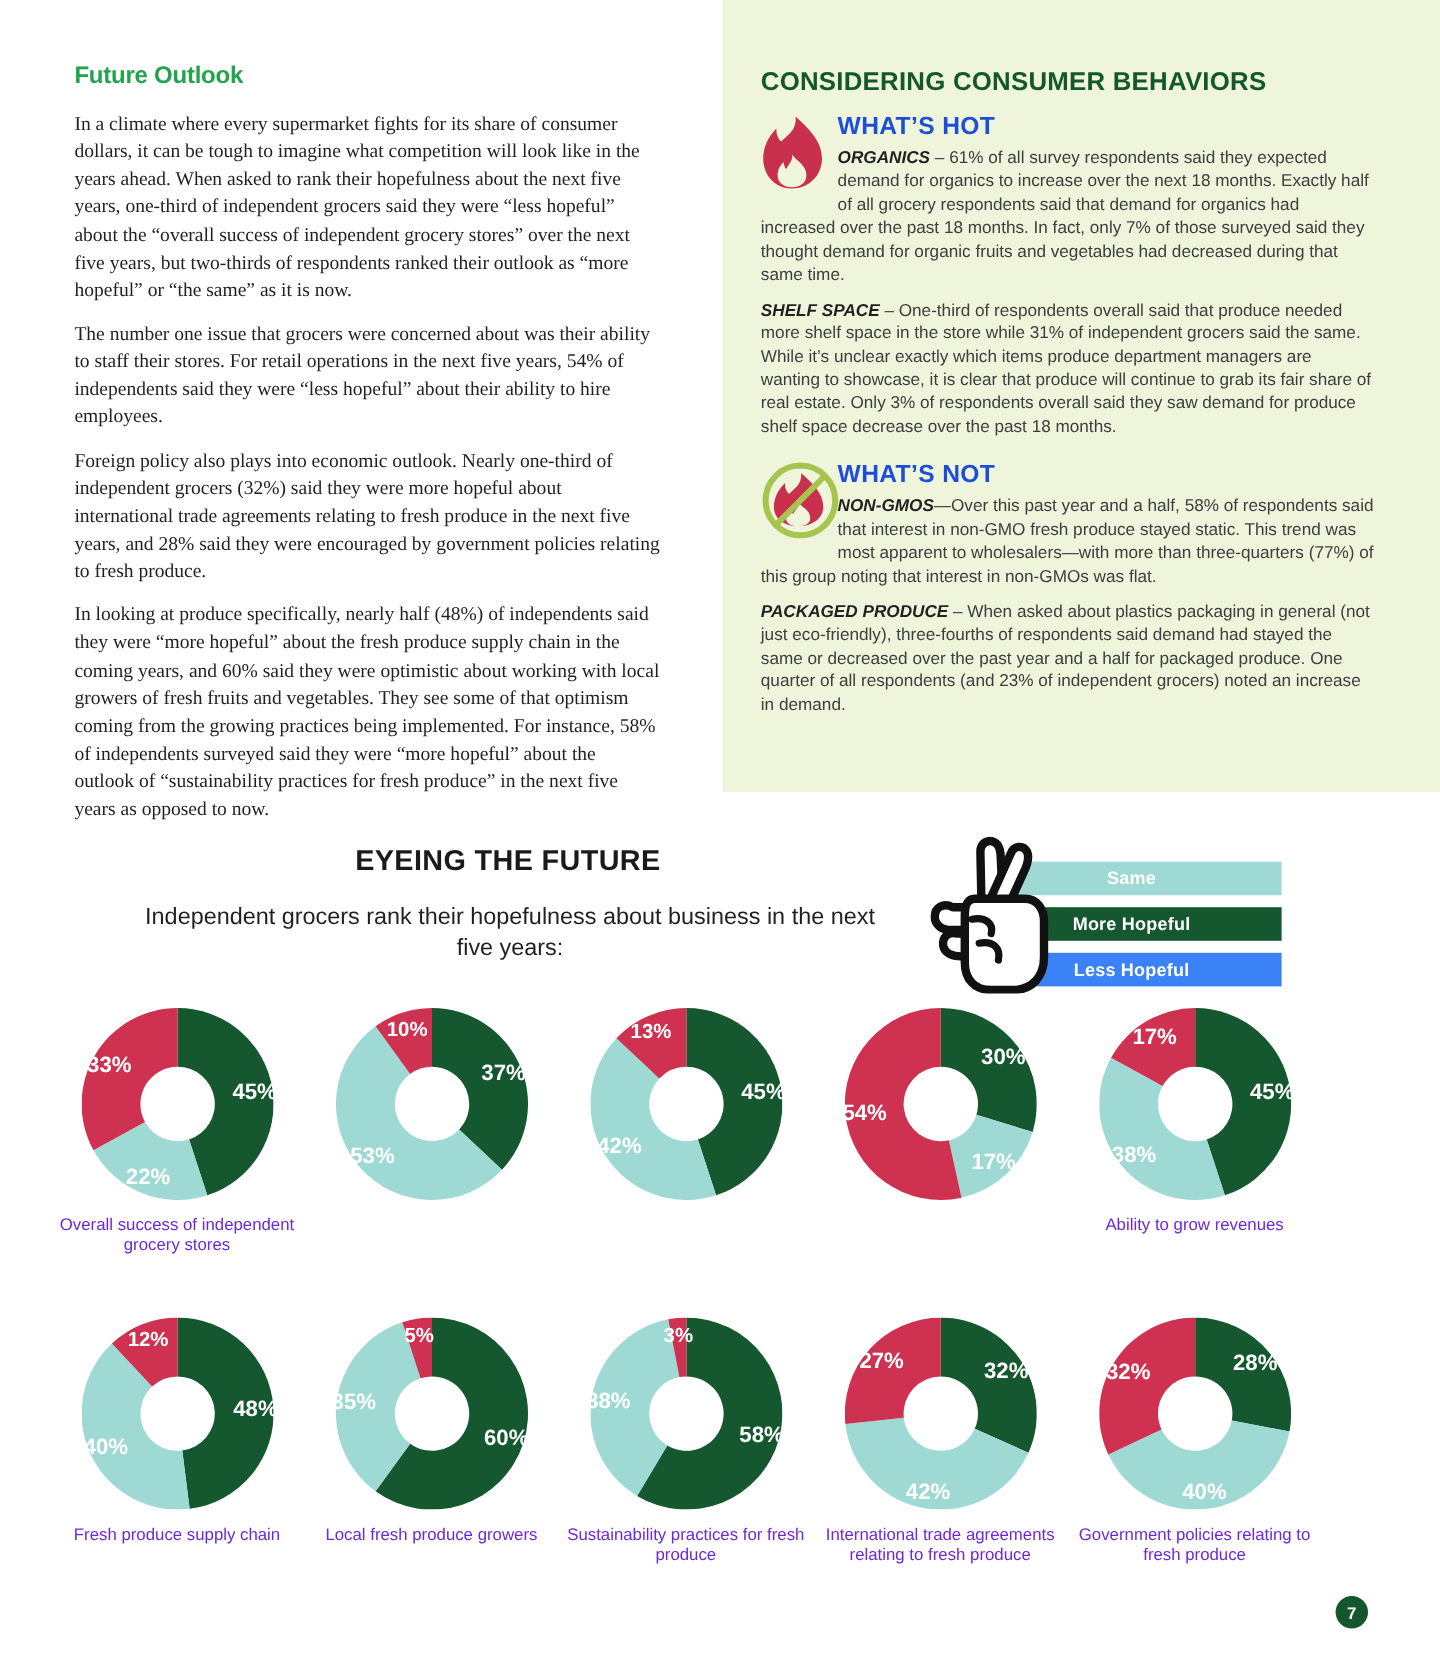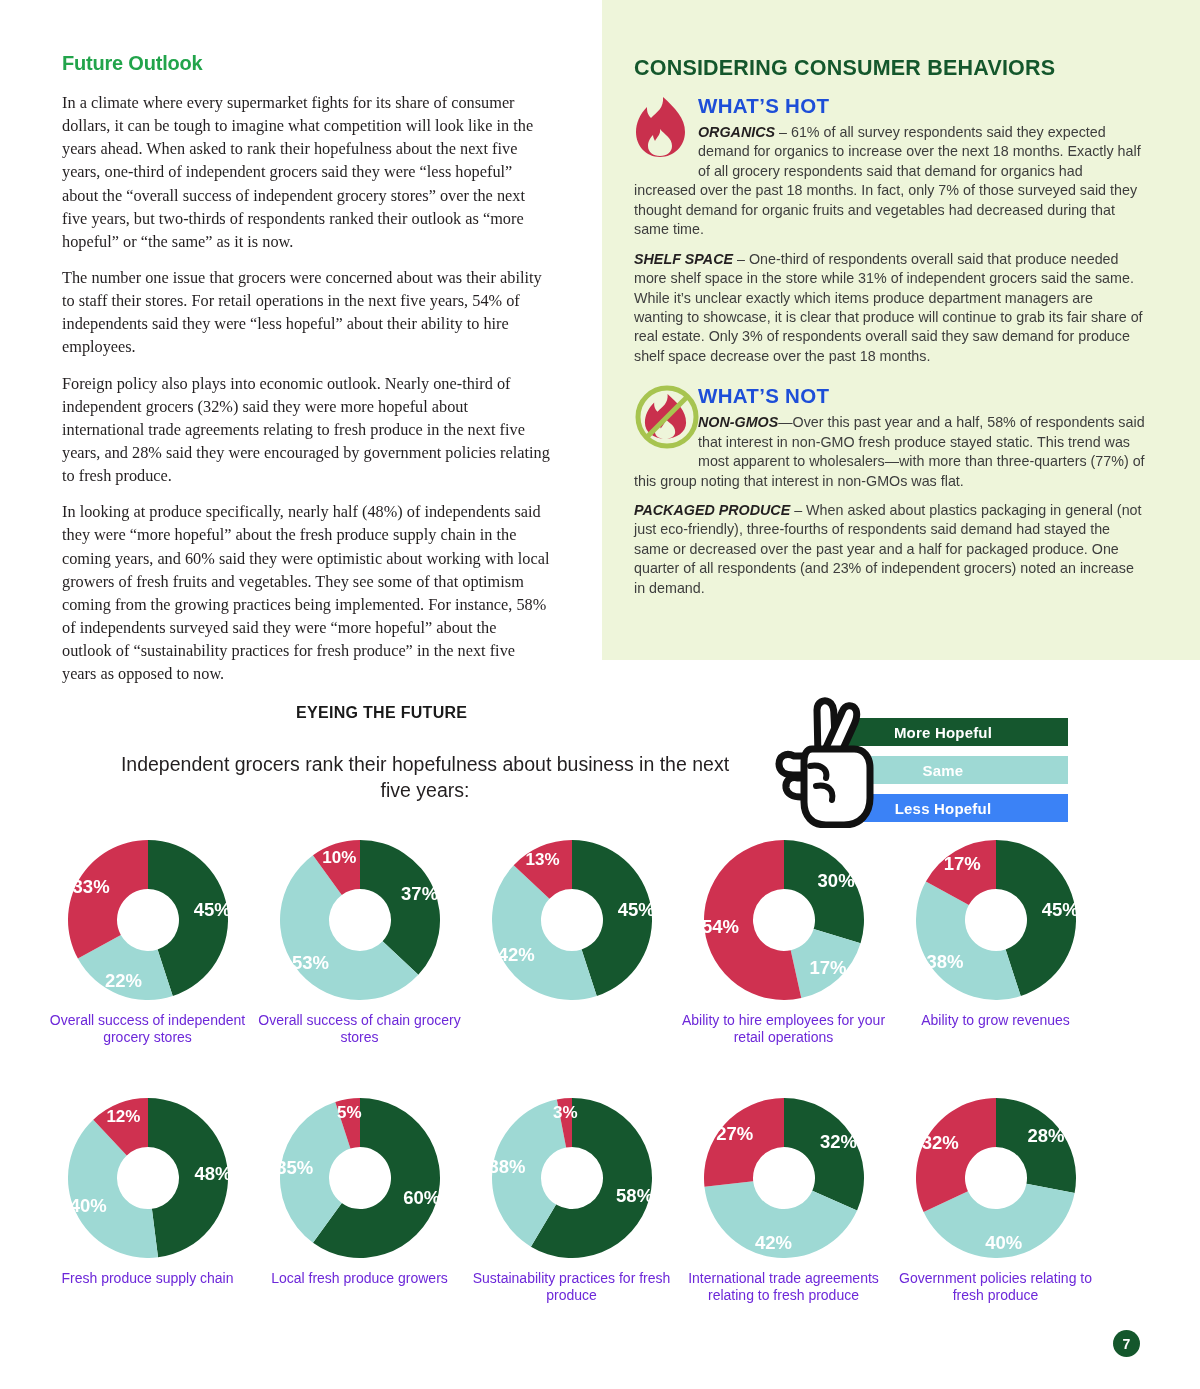--- a/index.html
+++ b/index.html
@@ -79,21 +79,21 @@
     float: left; width: 64px; height: 56px;
   }
 
   .not-block { position: relative; margin-top: 18px; min-height: 78px; }
   .nosign-wrap { position: absolute; left: 0px; top: 0px; width: 66px; height: 66px; }
 
   
   .chart-sec { position: absolute; left: 0; top: 690px; width: 1200px; }
   .eyeing-title {
     position: absolute; left: 296px; top: 14px;
-    font-weight: bold; font-size: 16px; color: #1a1a1a;
+    font-weight: bold; font-size: 24px; color: #1a1a1a;
     letter-spacing: 0.3px;
   }
   .eyeing-sub {
     position: absolute; left: 105px; top: 62px; width: 640px;
     text-align: center;
     font-size: 19.5px; line-height: 1.33; color: #231f20;
   }
 
   
   .legend { position: absolute; left: 818px; top: 28px; width: 250px; }
@@ -208,22 +208,22 @@
           <path d="M40 55 L82 55 C92 55 98 63 98 74 L98 104 C98 120 88 131 72 131 L54 131 C40 131 32 122 32 108 L32 68 C32 60 35 55 40 55 Z"></path>
         </g>
         <g fill="none" stroke="#111111" stroke-width="6" stroke-linecap="round">
           <path d="M44 92 C56 90 62 96 60 106"></path>
           <path d="M38 72 C50 70 56 76 54 84"></path>
         </g>
       </svg>
     </div>
 
     <div class="legend">
+      <div class="legend-row lg-same">Same</div>
       <div class="legend-row lg-more">More Hopeful</div>
-      <div class="legend-row lg-same">Same</div>
       <div class="legend-row lg-less">Less Hopeful</div>
     </div>
 
     <div class="rows" id="donut-rows">
         <div class="drow">
           <div class="cell" style="left:40px;top:0">
             <div class="donut-wrap">
               <svg class="donut-svg" viewBox="0 0 160 160" width="160" height="160">
                 <path d="M80 0 A80 80 0 0 1 104.7213595499958 156.0845213036123 L89.57952682562338 109.48275200514976 A31 31 0 0 0 80 49 Z" fill="#15572e"></path>
                 <path d="M104.7213595499958 156.0845213036123 A80 80 0 0 1 9.895465596490908 118.54029392813722 L52.83449291864023 94.93436389715318 A31 31 0 0 0 89.57952682562338 109.48275200514976 Z" fill="#9ed9d4"></path>
@@ -239,21 +239,20 @@
             <div class="donut-wrap">
               <svg class="donut-svg" viewBox="0 0 160 160" width="160" height="160">
                 <path d="M80 0 A80 80 0 0 1 138.3174901937129 134.7637684742951 L102.59802745006375 101.22096028378935 A31 31 0 0 0 80 49 Z" fill="#15572e"></path>
                 <path d="M138.3174901937129 134.7637684742951 A80 80 0 1 1 32.97717981660214 15.278640450004218 L61.77865717893333 54.92047317437663 A31 31 0 1 0 102.59802745006375 101.22096028378935 Z" fill="#9ed9d4"></path>
                 <path d="M32.97717981660214 15.278640450004218 A80 80 0 0 1 79.99999999999999 0 L80 49 A31 31 0 0 0 61.77865717893333 54.92047317437663 Z" fill="#cf3150"></path>
               </svg>
               <span class="seglabel" style="left:140.1px;top:54.0px">37%</span>
               <span class="seglabel" style="left:30.9px;top:123.3px">53%</span>
               <span class="seglabel sm" style="left:59.8px;top:17.7px">10%</span>
             </div>
-            <div class="cap">Overall success of chain grocery stores</div>
           </div>
           <div class="cell" style="left:464px;top:0">
             <div class="donut-wrap">
               <svg class="donut-svg" viewBox="0 0 160 160" width="160" height="160">
                 <path d="M80 0 A80 80 0 0 1 104.7213595499958 156.0845213036123 L89.57952682562338 109.48275200514976 A31 31 0 0 0 80 49 Z" fill="#15572e"></path>
                 <path d="M104.7213595499958 156.0845213036123 A80 80 0 0 1 21.682509806287072 25.236231525704902 L57.40197254993625 58.77903971621065 A31 31 0 0 0 89.57952682562338 109.48275200514976 Z" fill="#9ed9d4"></path>
                 <path d="M21.682509806287072 25.236231525704902 A80 80 0 0 1 79.99999999999999 0 L80 49 A31 31 0 0 0 57.40197254993625 58.77903971621065 Z" fill="#cf3150"></path>
               </svg>
               <span class="seglabel" style="left:144.7px;top:69.8px">45%</span>
               <span class="seglabel" style="left:24.7px;top:115.1px">42%</span>
@@ -264,21 +263,20 @@
             <div class="donut-wrap">
               <svg class="donut-svg" viewBox="0 0 160 160" width="160" height="160">
                 <path d="M80 0 A80 80 0 0 1 156.5326175225136 103.29717697818016 L109.65638928997402 89.02765607904482 A31 31 0 0 0 80 49 Z" fill="#15572e"></path>
                 <path d="M156.5326175225136 103.29717697818016 A80 80 0 0 1 97.28142575811867 158.11115364508856 L86.69655248127098 110.26807203747182 A31 31 0 0 0 109.65638928997402 89.02765607904482 Z" fill="#9ed9d4"></path>
                 <path d="M97.28142575811867 158.11115364508856 A80 80 0 1 1 79.99999999999999 0 L80 49 A31 31 0 1 0 86.69655248127098 110.26807203747182 Z" fill="#cf3150"></path>
               </svg>
               <span class="seglabel" style="left:132.6px;top:41.0px">30%</span>
               <span class="seglabel" style="left:124.5px;top:128.1px">17%</span>
               <span class="seglabel" style="left:17px;top:87.1px">54%</span>
             </div>
-            <div class="cap">Ability to hire employees for your retail operations</div>
           </div>
           <div class="cell" style="left:888px;top:0">
             <div class="donut-wrap">
               <svg class="donut-svg" viewBox="0 0 160 160" width="160" height="160">
                 <path d="M80 0 A80 80 0 0 1 104.7213595499958 156.0845213036123 L89.57952682562338 109.48275200514976 A31 31 0 0 0 80 49 Z" fill="#15572e"></path>
                 <path d="M104.7213595499958 156.0845213036123 A80 80 0 0 1 9.895465596490908 41.4597060718628 L52.83449291864022 65.06563610284684 A31 31 0 0 0 89.57952682562338 109.48275200514976 Z" fill="#9ed9d4"></path>
                 <path d="M9.895465596490908 41.4597060718628 A80 80 0 0 1 79.99999999999999 0 L80 49 A31 31 0 0 0 52.83449291864022 65.06563610284684 Z" fill="#cf3150"></path>
               </svg>
               <span class="seglabel" style="left:144.7px;top:69.8px">45%</span>
               <span class="seglabel" style="left:29.5px;top:121.8px">38%</span>

